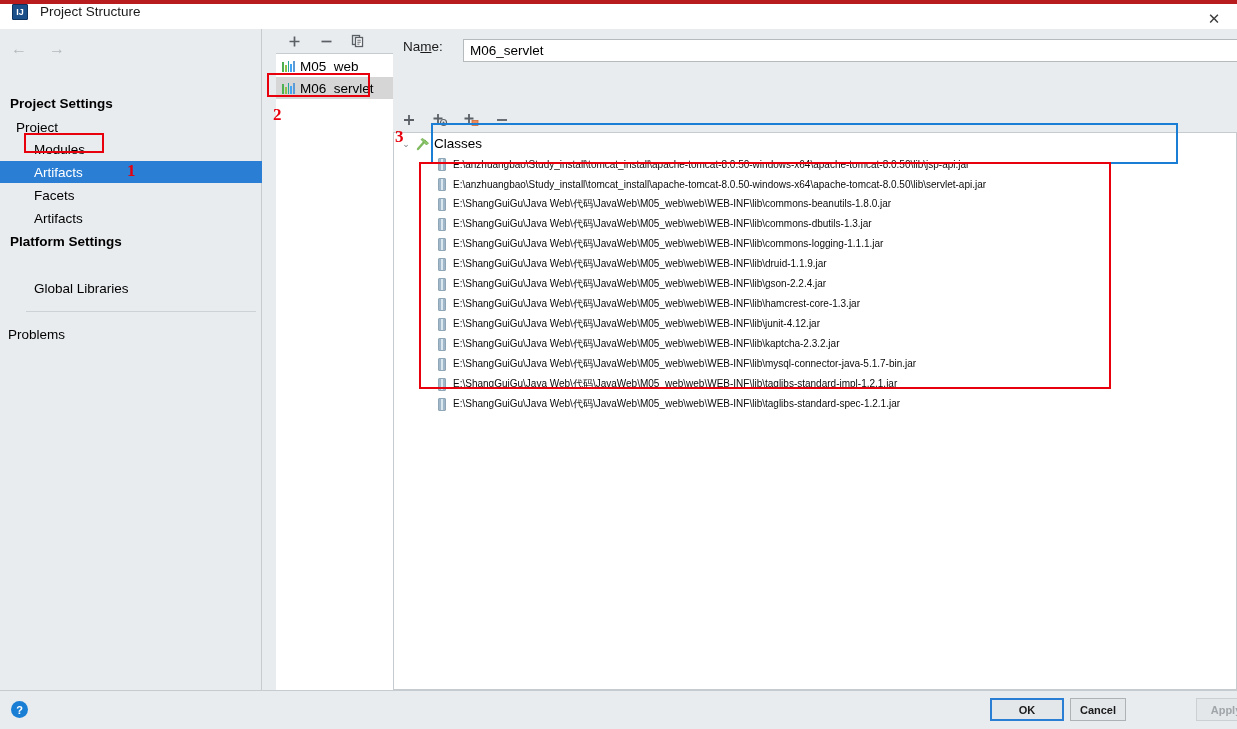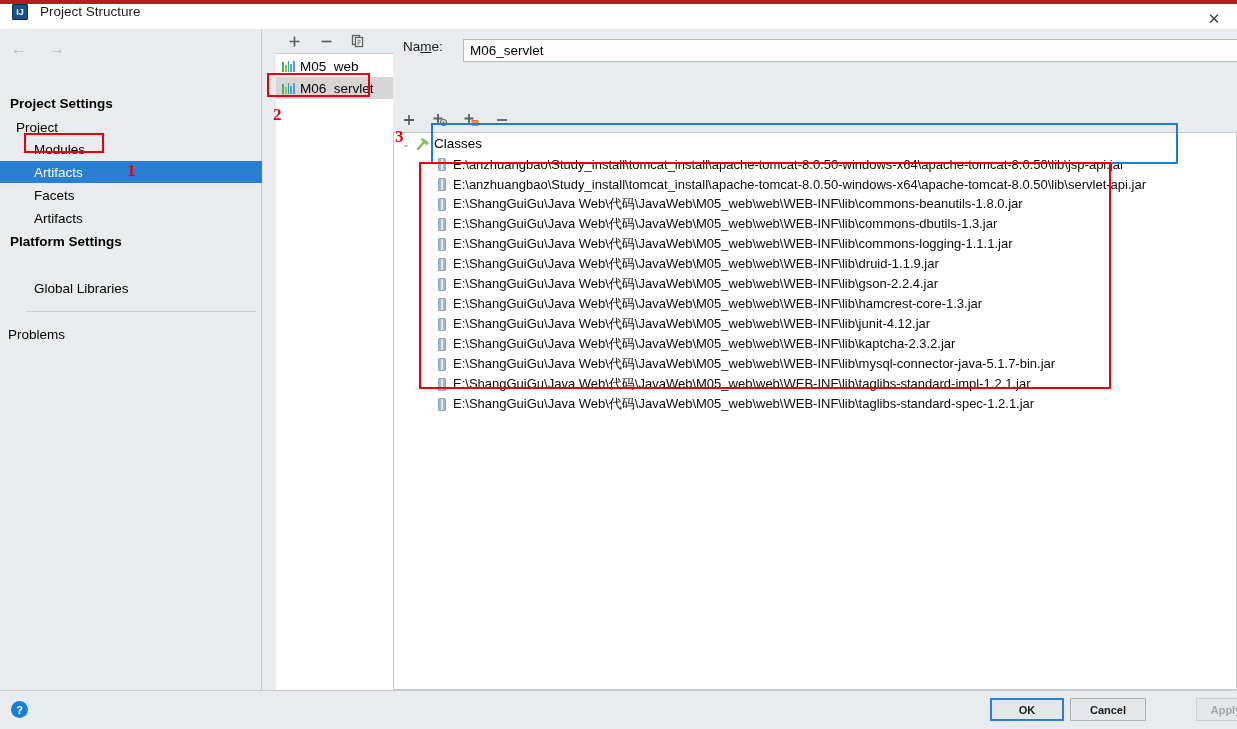--- a/index.html
+++ b/index.html
@@ -211,21 +211,21 @@
     width: 14px; height: 14px; margin-right: 2px;
     display: flex; align-items: center; justify-content: center;
     color: #7a8086; font-size: 9px;
   }
   .hammer-icon { width: 16px; height: 14px; margin-right: 3px; }
 
   .jar-row {
     height: 20px;
     display: flex; align-items: center;
     padding-left: 44px; box-sizing: border-box;
-    font-size: 13px; color: #0a0a0a;
+    font-size: 10px; color: #0a0a0a;
     white-space: nowrap;
   }
   .jar-icon {
     width: 8px; height: 13px;
     margin-right: 7px;
     flex: none;
     background: linear-gradient(90deg,#9fb7c9 0 2px,#dce8f0 2px 4px,#9fb7c9 4px 6px,#dce8f0 6px 8px);
     border: 1px solid #8fa6b7;
     border-radius: 1px;
     box-sizing: border-box;
@@ -276,21 +276,21 @@
     display: flex; align-items: center; justify-content: center;
     font-family: "Liberation Sans", sans-serif;
     font-weight: bold;
   }
   .btn.primary {
     border: 2px solid #2a7fd4;
     background: #e3e7ea;
   }
   .btn.disabled { color: #a0a5a9; border-color: #cbd0d4; }
   #btn-ok { left: 990px; width: 74px; }
-  #btn-cancel { left: 1070px; width: 76px; }
+  #btn-cancel { left: 1070px; width: 56px; }
   #btn-apply { left: 1196px; width: 60px; }
 </style>
 </head>
 <body>
 
 <div id="app">
 
   <div class="titlebar">
     <div class="app-icon"></div>
     <div class="title-text">Project Structure</div>

